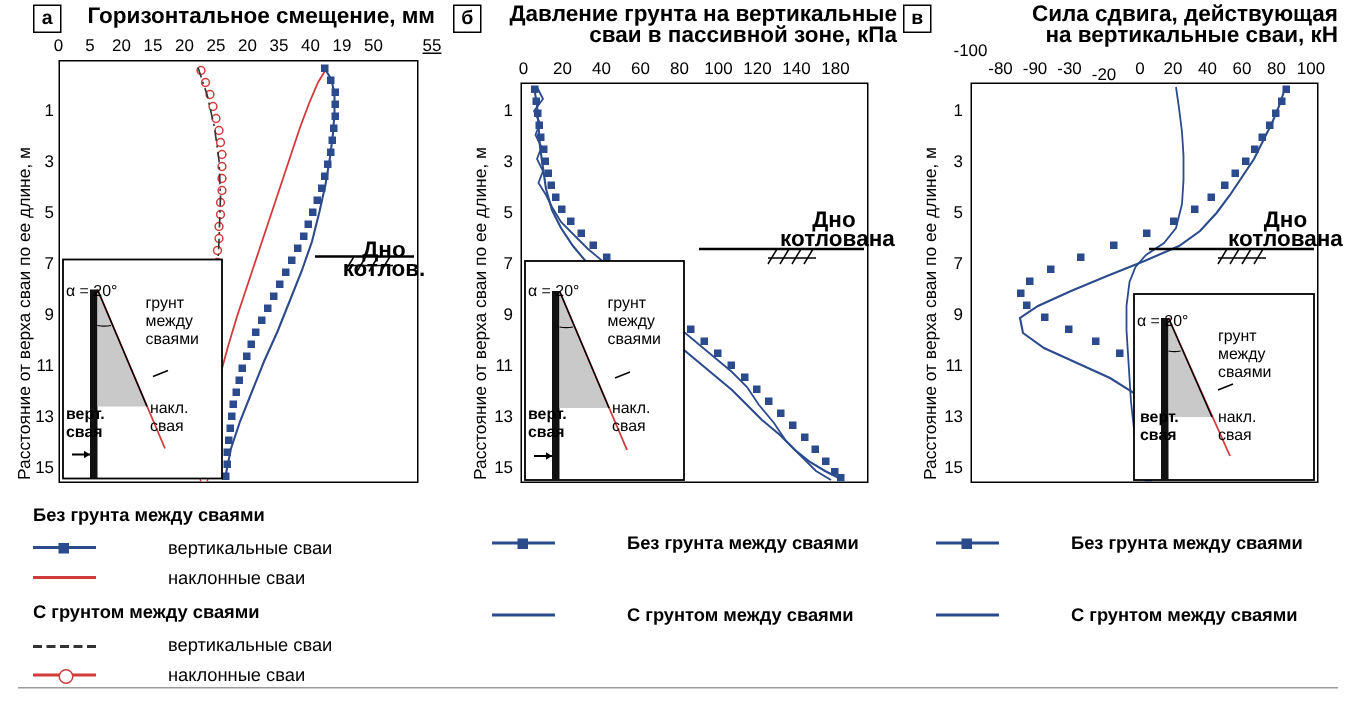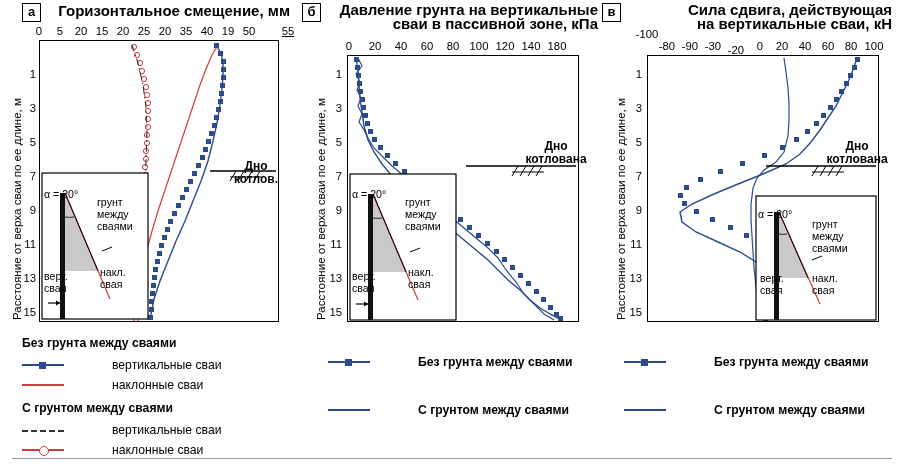--- a/index.html
+++ b/index.html
@@ -21,25 +21,25 @@
 
   .plot{position:absolute;border:1.3px solid #000;background:#fff;box-sizing:border-box;}
   .ylabel{
     position:absolute;font-size:11.6px;white-space:nowrap;
     transform:rotate(-90deg);transform-origin:left top;
   }
   .tick{position:absolute;font-size:11.3px;color:#000;text-align:center;}
   .ytick{position:absolute;font-size:11.3px;color:#000;text-align:right;}
 
   .note{
-    position:absolute;font-size:12px;font-weight:bold;line-height:13px;text-align:center;
+    position:absolute;font-size:15px;font-weight:bold;line-height:13px;text-align:center;
   }
 
   .inset-text{position:absolute;font-size:10.6px;line-height:12px;}
-  .inset-text.bold{font-weight:normal;}
+  .inset-text.bold{font-weight:bold;}
 
   .legend{position:absolute;font-size:12.2px;}
   .legend .head{font-weight:bold;margin-bottom:5px;}
   .legend .row{display:flex;align-items:center;height:20px;}
   .legend .row .lbl{margin-left:9px;padding-left:39px;}
   .sample{width:42px;height:12px;position:relative;flex:0 0 42px;}
   .sample .ln{position:absolute;left:0;top:5px;width:42px;height:2px;background:#2b4b8d;}
   .sample .ln.red{background:#d03b3b;}
   .sample .ln.dash{
     background:none;border-top:2px dashed #000;height:0;top:6px;

